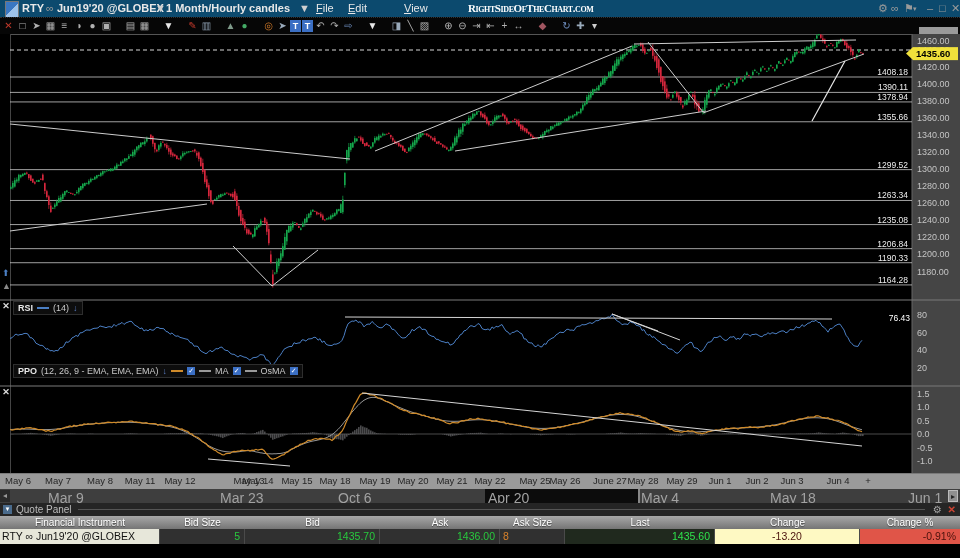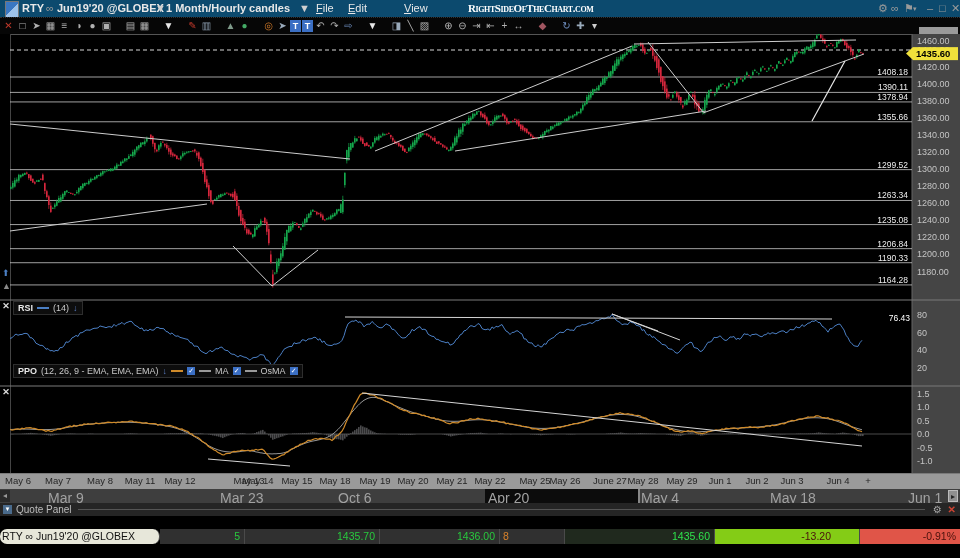--- a/index.html
+++ b/index.html
@@ -52,25 +52,25 @@
   #qp-title-text{color:#bdbdbd;font-size:10px;margin-right:6px;}
   #qp-rule{flex:1;height:1px;background:#555;margin-right:8px;}
   #qp-gear{color:#aaa;font-size:10px;margin-right:6px;}
   #qp-close{color:#cc4433;font-size:10px;font-weight:bold;margin-right:4px;}
   #qp-headers{position:absolute;top:516px;left:0;width:960px;height:13px;background:linear-gradient(#a8a8a8,#757575);display:flex;}
   .qh{height:13px;line-height:13px;font-size:10px;color:#fff;text-align:center;text-shadow:0 1px 1px rgba(0,0,0,.5);box-sizing:border-box;}
   #qp-row{position:absolute;top:529px;left:0;width:960px;height:15px;display:flex;font-size:10.5px;}
   .qc{height:15px;line-height:15px;box-sizing:border-box;border-right:1px solid #4a4a4a;white-space:nowrap;overflow:hidden;}
   .qc0{width:160px;} .qc1{width:85px;} .qc2{width:135px;} .qc3{width:120px;} .qc4{width:65px;}
   .qc5{width:150px;} .qc6{width:145px;} .qc7{width:100px;border-right:none;}
-  #qc-inst{background:#e7e7da;color:#111;padding-left:2px;border-radius:7px;}
+  #qc-inst{background:#e7e7da;color:#111;padding-left:2px;}
   .dark{background:#303030;} .grn{color:#28c93e;text-align:right;padding-right:4px;}
   #qc-asksize{background:#303030;color:#d9822b;padding-left:3px;}
   #qc-last{background:#20291e;color:#2ee24c;text-align:right;padding-right:4px;}
-  .redcell{background:#84cc16;color:#4a120c;text-align:right;padding-right:28px;}
+  .redcell{background:#fef9c3;color:#4a120c;text-align:center;}
   .redcell2{background:#e05548;color:#4a120c;text-align:right;padding-right:4px;}
   
   #statusbar{position:absolute;top:544px;left:0;width:960px;height:14px;background:#b8b8b8;color:#101010;font-size:10.5px;}
   #status-clock{position:absolute;left:4px;top:1px;}
   #status-hint{position:absolute;left:478px;top:1px;}
 </style>
 </head>
 <body>
 
 <div id="app">
@@ -1448,20 +1448,30 @@
       <span class="slab" style="left: 908px;">Jun 1</span>
     </div>
 
   <div id="qp-title">
     <span id="qp-collapse">▼</span>
     <span id="qp-title-text">Quote Panel</span>
     <span id="qp-rule"></span>
     <span id="qp-gear">⚙</span>
     <span id="qp-close">✕</span>
   </div>
+  <div id="qp-headers">
+      <span class="qh qc0">Financial Instrument</span>
+      <span class="qh qc1">Bid Size</span>
+      <span class="qh qc2">Bid</span>
+      <span class="qh qc3">Ask</span>
+      <span class="qh qc4">Ask Size</span>
+      <span class="qh qc5">Last</span>
+      <span class="qh qc6">Change</span>
+      <span class="qh qc7">Change %</span>
+    </div>
   <div id="qp-row">
     <span class="qc qc0" id="qc-inst">RTY ∞ Jun19'20 @GLOBEX</span>
     <span class="qc qc1 dark grn">5</span>
     <span class="qc qc2 dark grn">1435.70</span>
     <span class="qc qc3 dark grn">1436.00</span>
     <span class="qc qc4" id="qc-asksize">8</span>
     <span class="qc qc5" id="qc-last">1435.60</span>
     <span class="qc qc6 redcell">-13.20</span>
     <span class="qc qc7 redcell2">-0.91%</span>
   </div>

